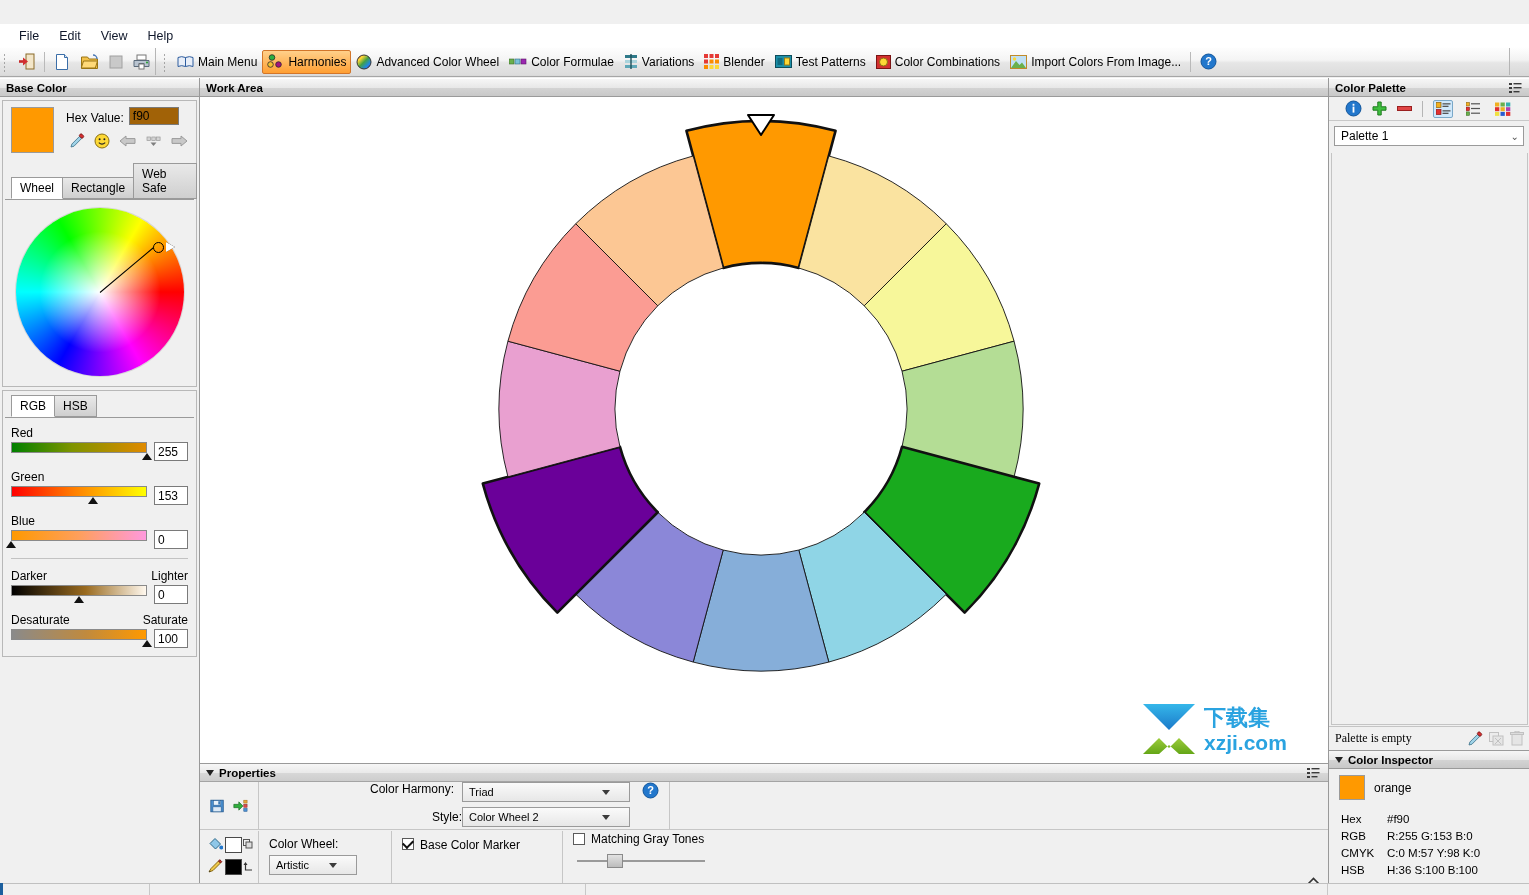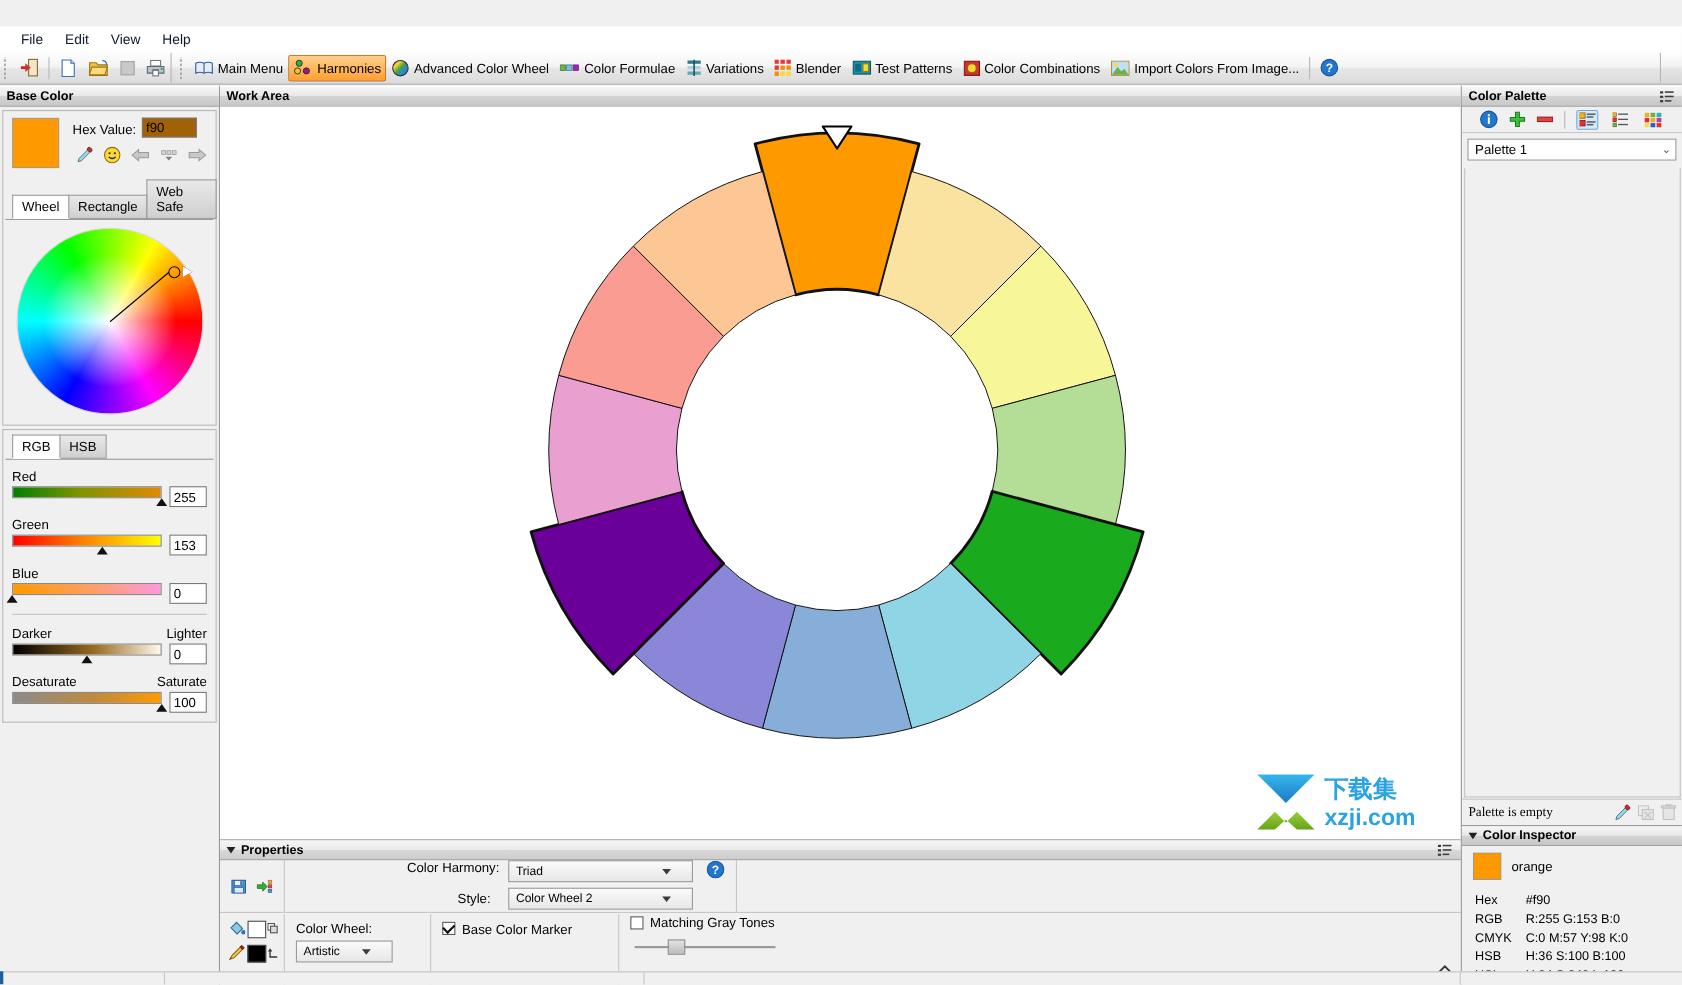--- a/index.html
+++ b/index.html
@@ -591,21 +591,21 @@
             <span>Color Harmony:</span>
             <div class="selbox" style="width:168px;">
               <span>Triad</span>
               <span class="chev"></span>
             </div>
             <svg width="17" height="17" viewBox="0 0 17 17" style="margin-left:4px;">
               <circle cx="8.5" cy="8.5" r="7.5" fill="#2277cc" stroke="#11559b"></circle>
               <text x="8.5" y="12.4" font-size="11" font-family="Liberation Sans, sans-serif" font-weight="bold" fill="#fff" text-anchor="middle">?</text>
             </svg>
           </div>
-          <div style="display:flex; align-items:center; gap:16px; width:100%; justify-content:flex-end; padding-right:29px;">
+          <div style="display:flex; align-items:center; gap:0; width:100%; justify-content:flex-end; padding-right:29px;">
             <span>Style:</span>
             <div class="selbox" style="width:168px;">
               <span>Color Wheel 2</span>
               <span class="chev"></span>
             </div>
           </div>
         </div>
         <div class="vsep"></div>
       </div>
 

